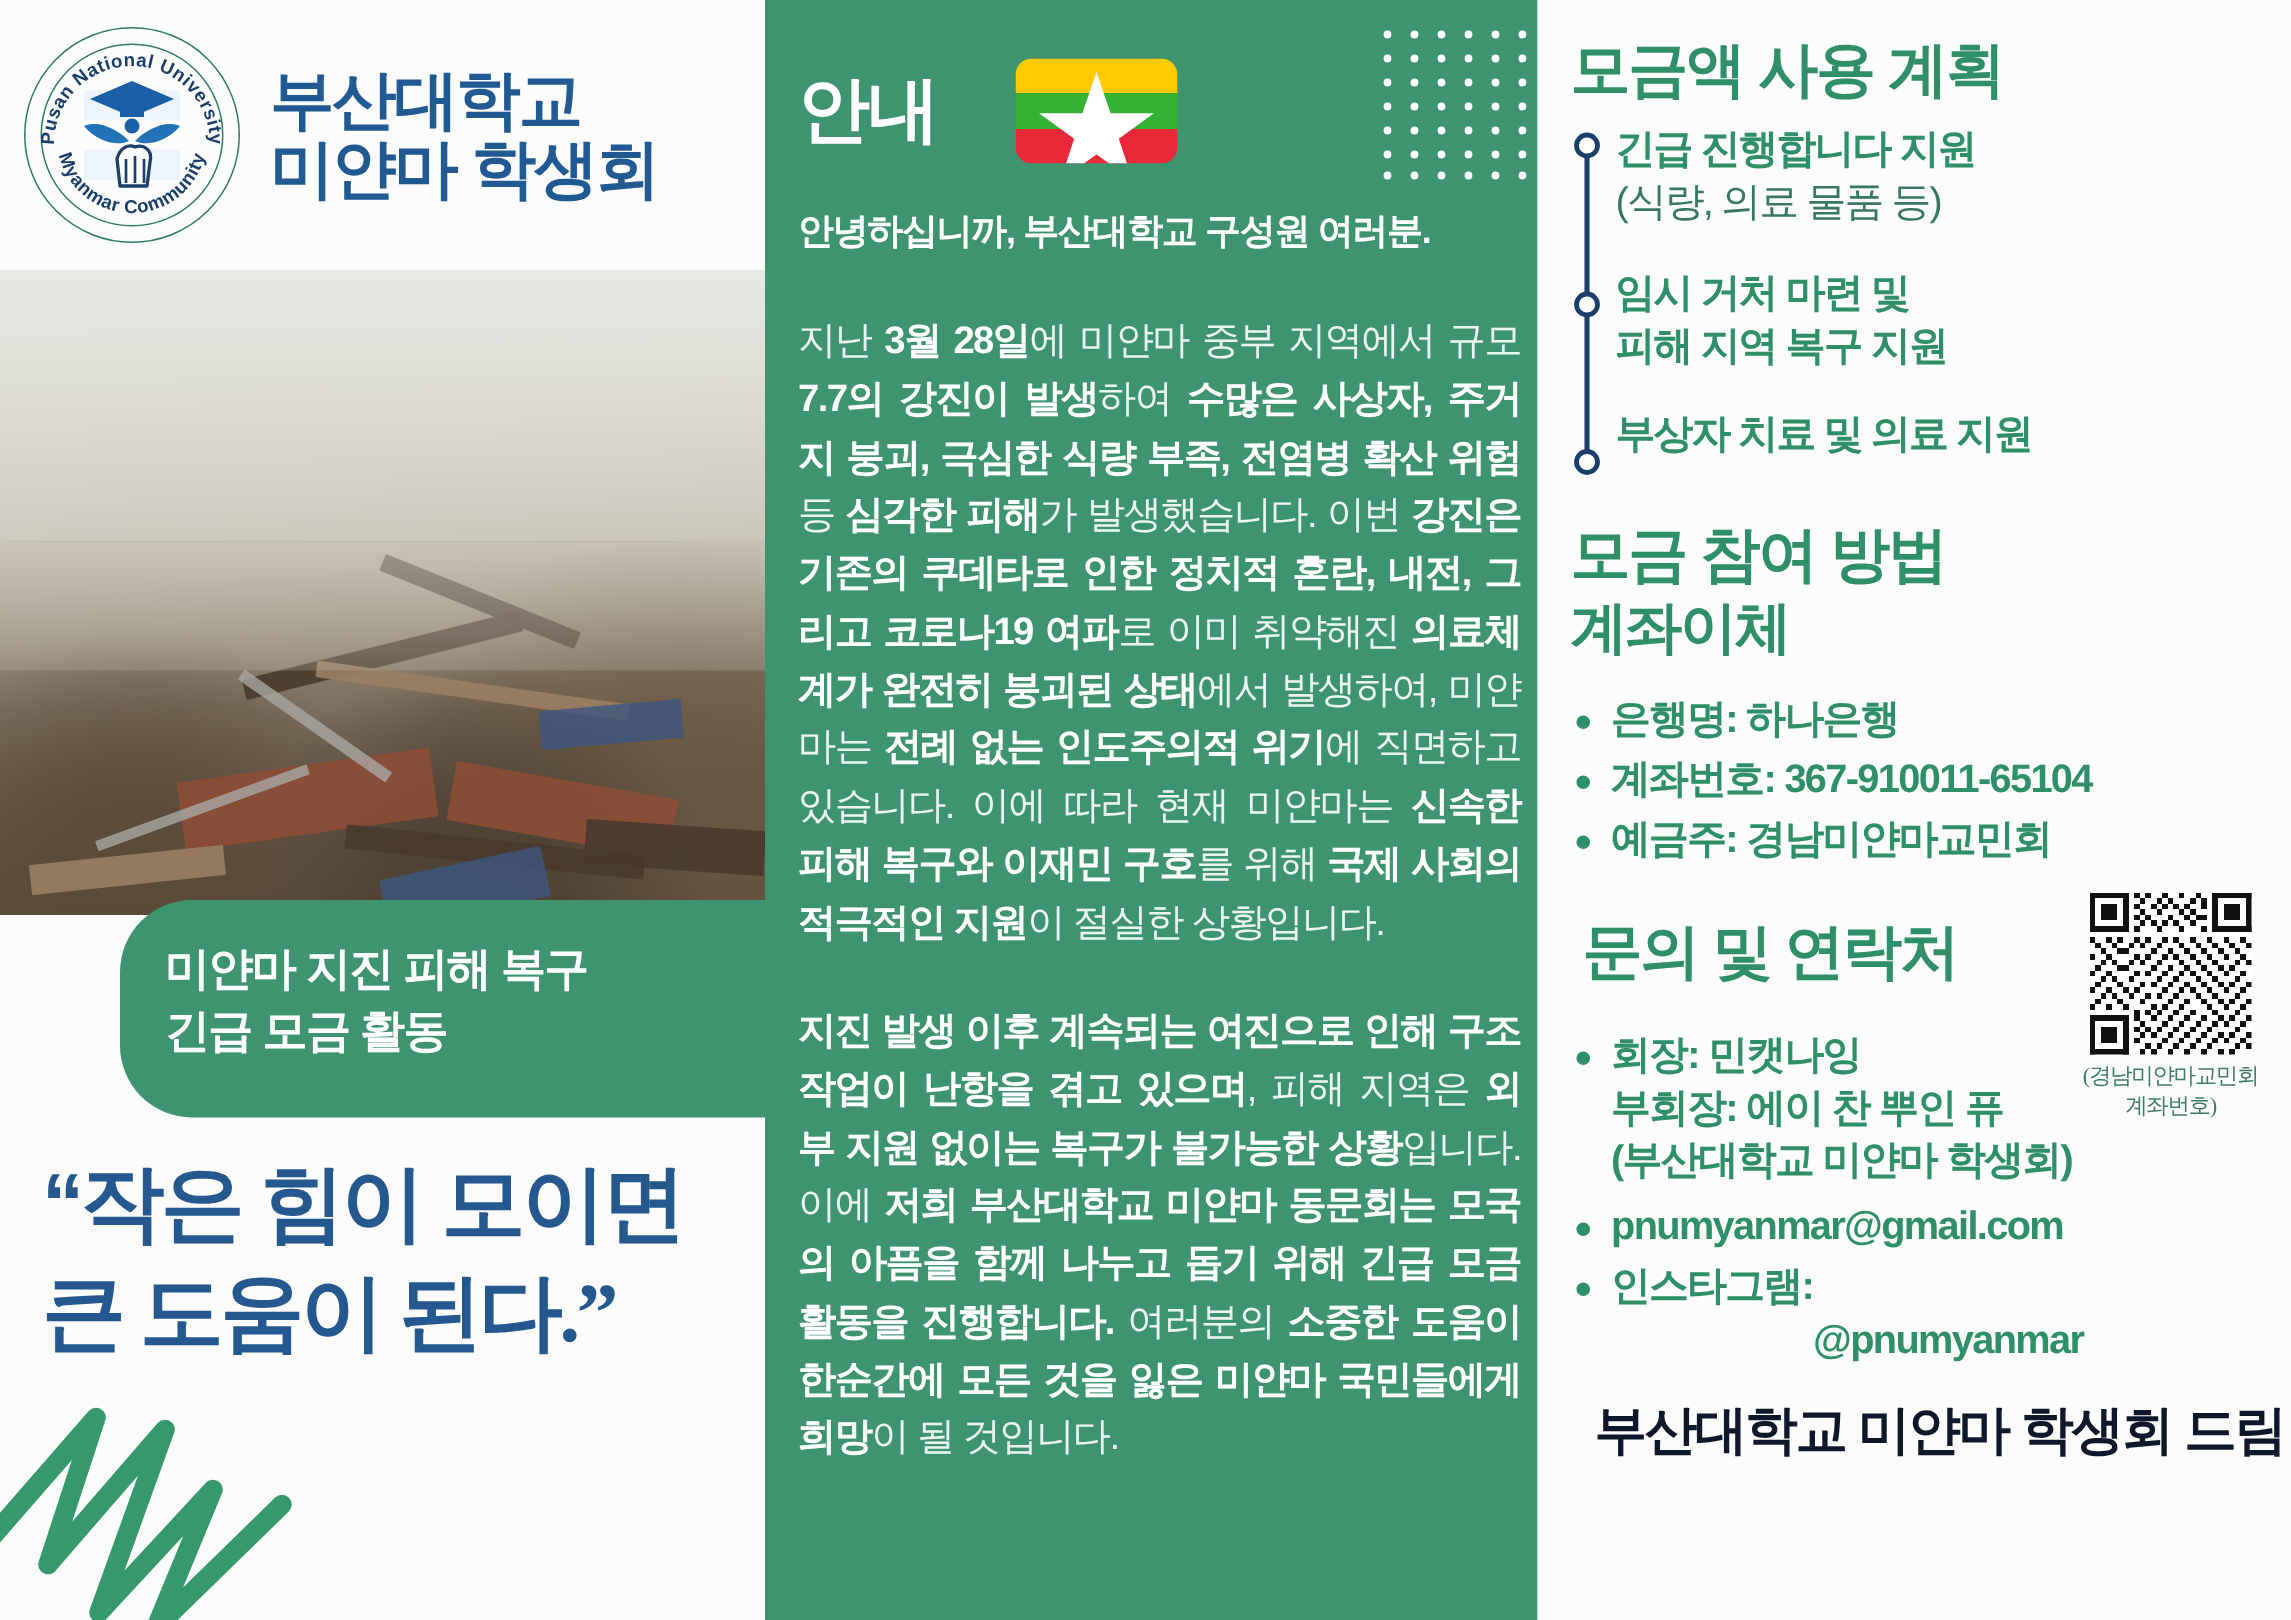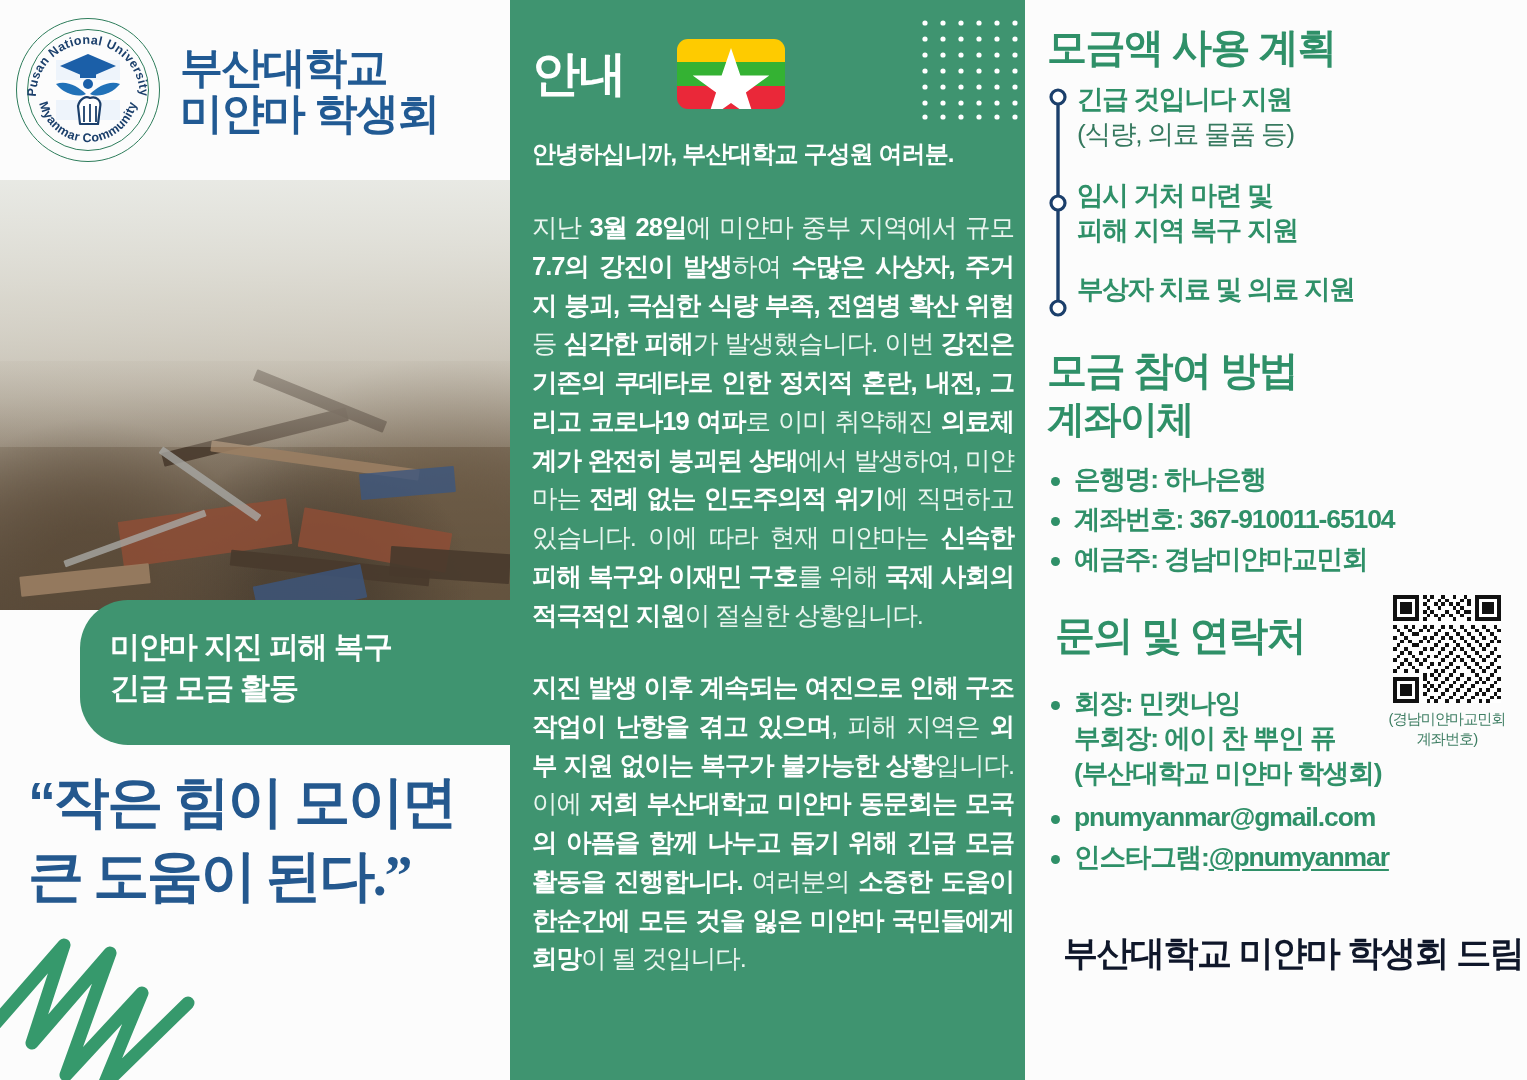--- a/index.html
+++ b/index.html
@@ -221,34 +221,34 @@
     width: 9px; height: 9px; border-radius: 50%;
     background: #2f9068; margin: 15px 14px 0 0; flex: 0 0 auto;
   }
   #bank1 { top: 462px; }
   #bank2 { top: 502px; }
   #bank3 { top: 542px; justify-content: space-between; }
   #ct1 { top: 686px; }
   #ct2 { top: 800px; }
   #ct3 { top: 840px; }
   .ct-lines .ln { display: block; }
-  .underlined { text-decoration: underline; text-underline-offset: 3px; }
+  .underlined { text-underline-offset: 3px; margin-top: 36px; }
 
   #qr-wrap {
     position: absolute; left: 362px; top: 595px;
     width: 120px; text-align: center;
   }
   #qr { width: 108px; height: 108px; margin: 0 auto; display: block; background: #fff; }
   #qr-cap {
     margin-top: 6px;
     color: #3d7d62;
     font-size: 15px; line-height: 1.3;
     letter-spacing: -0.9px;
   }
-  #qr-cap .ln { display: block; }
+  #qr-cap .ln { display: block; font-family: Liberation Serif, serif; }
 
   #sign {
     position: absolute; left: 38px; top: 930px;
     color: #0f172a;
     font-weight: 900;
     font-size: 35px;
     letter-spacing: -1.5px;
   }
 </style>
 </head>
@@ -392,21 +392,21 @@
     <div class="rh" id="h-plan">모금액 사용 계획</div>
 
     <svg id="timeline" viewBox="0 0 36 235">
       <line x1="13" y1="12" x2="13" y2="223" stroke="#1b3f6b" stroke-width="3.4"></line>
       <circle cx="13" cy="12" r="7" fill="#ffffff" stroke="#1b3f6b" stroke-width="3.2"></circle>
       <circle cx="13" cy="118" r="7" fill="#ffffff" stroke="#1b3f6b" stroke-width="3.2"></circle>
       <circle cx="13" cy="223" r="7" fill="#ffffff" stroke="#1b3f6b" stroke-width="3.2"></circle>
     </svg>
 
     <div class="plan-item" id="plan1">
-      <span>긴급 것입니다 지원</span>
+      <span>긴급 진행합니다 지원</span>
       <span class="sub">(식량, 의료 물품 등)</span>
     </div>
     <div class="plan-item" id="plan2">
       <span>임시 거처 마련 및</span>
       <span class="sub" style="font-weight:800;color:#2f9068;">피해 지역 복구 지원</span>
     </div>
     <div class="plan-item" id="plan3">
       <span>부상자 치료 및 의료 지원</span>
     </div>
 

